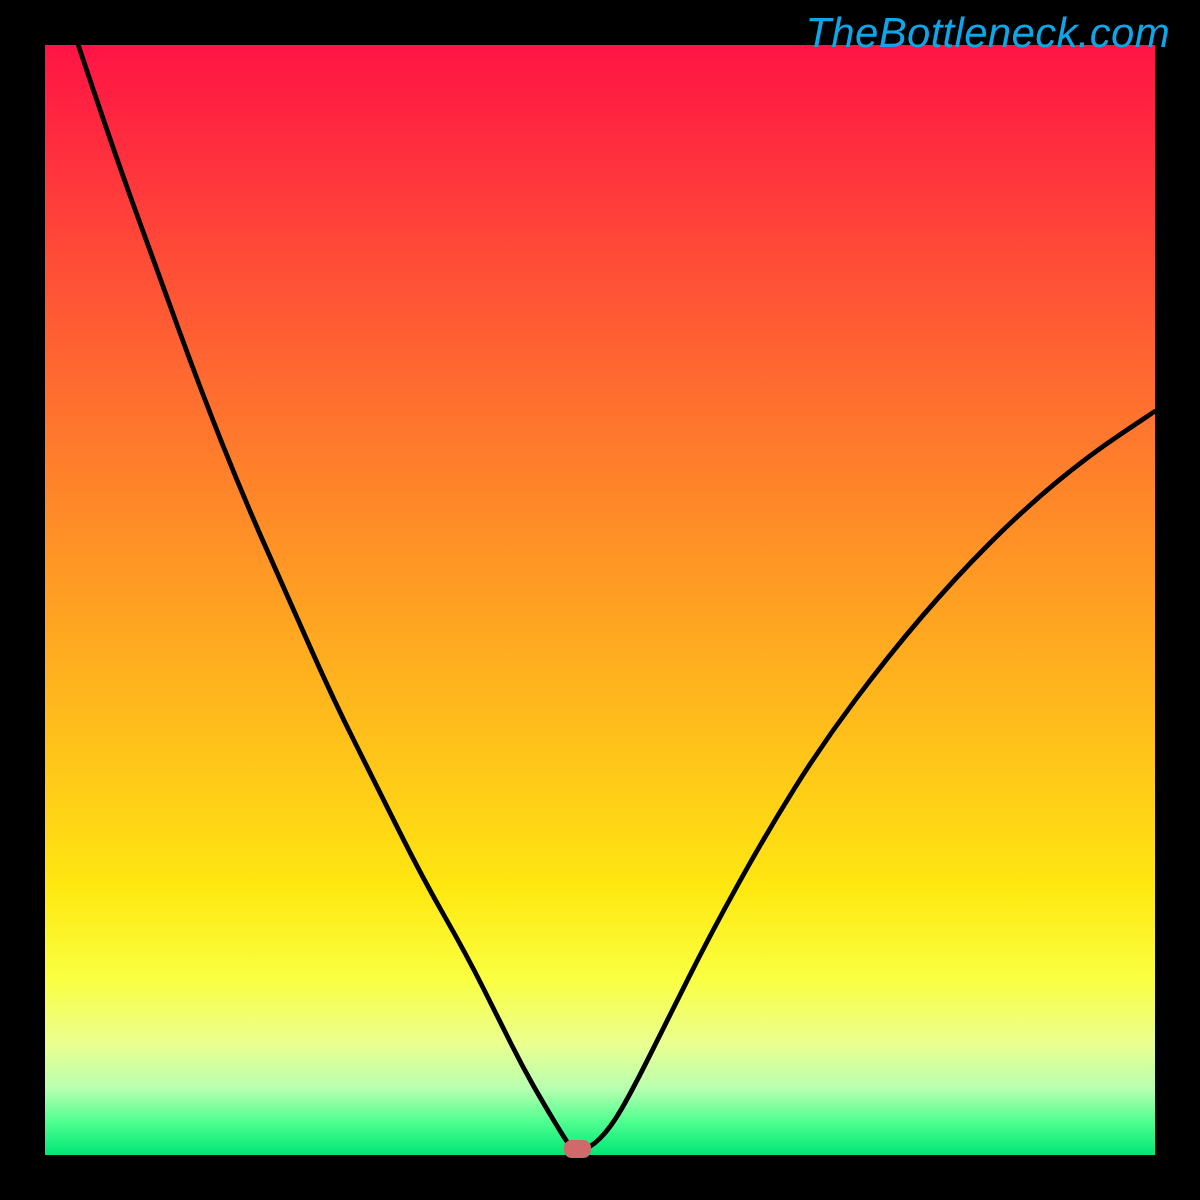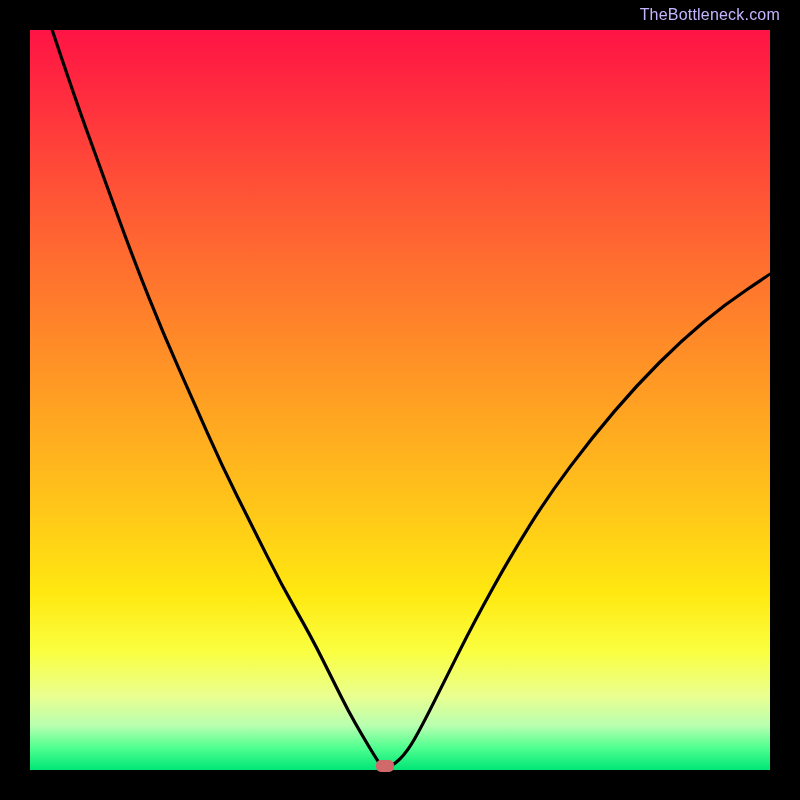--- a/index.html
+++ b/index.html
@@ -38,25 +38,26 @@
       #eaff90 90%,
       #b8ffb0 94%,
       #4fff90 97%,
       #00e676 100%
     );
   }
   .watermark {
     position: absolute;
     top: 6px;
     right: 20px;
-    color: #c4b5fd;
-    font-size: 16px;
+    color: #0ea5e9;
+    font-size: 28px;
     font-weight: 500;
     letter-spacing: 0.2px;
     user-select: none;
+    font-style: italic;
   }
   svg.curve {
     position: absolute;
     left: 0;
     top: 0;
     width: 740px;
     height: 740px;
     overflow: visible;
   }
   .marker {

